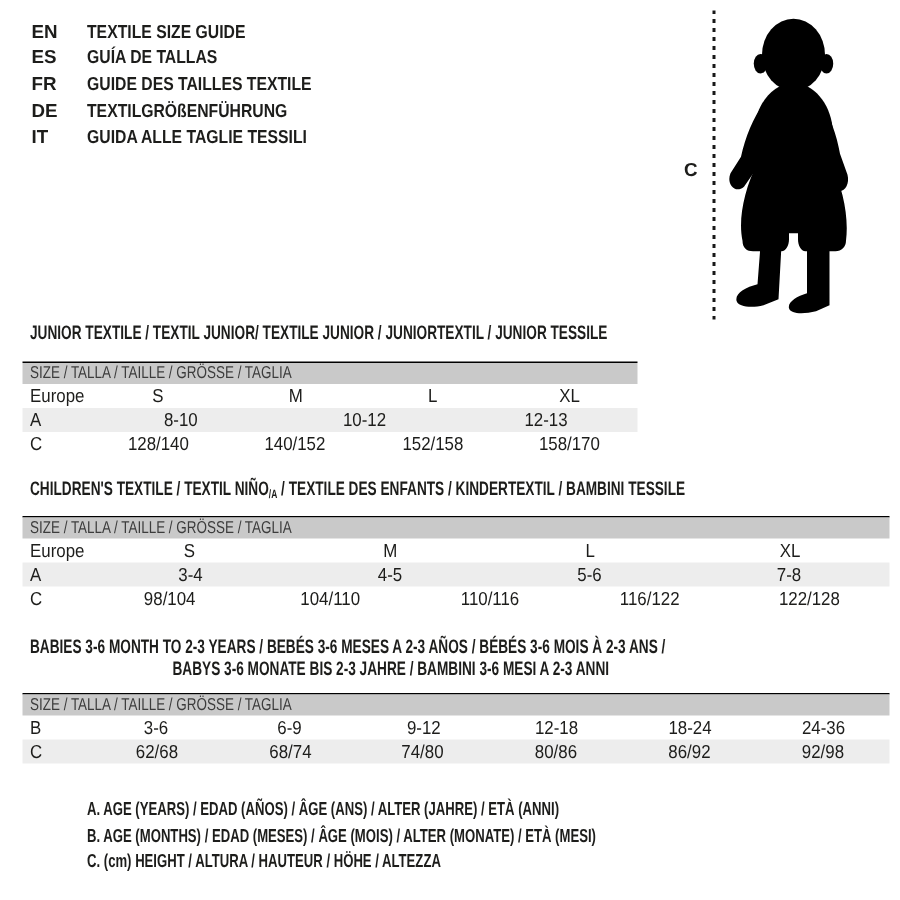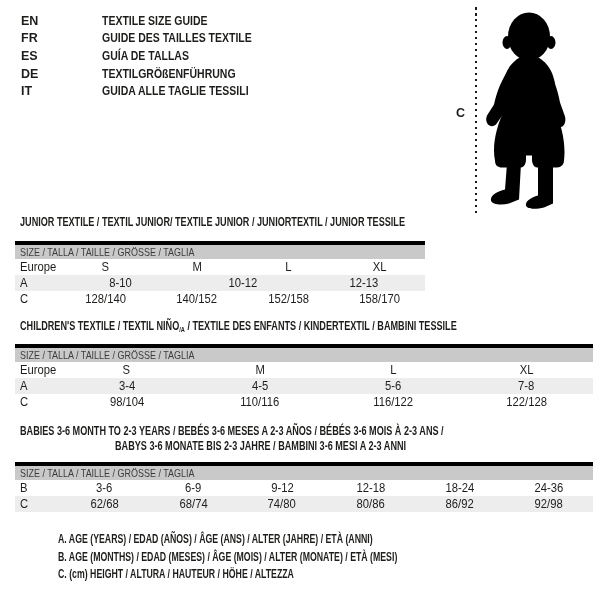--- a/index.html
+++ b/index.html
@@ -11,35 +11,35 @@
 
   
   .cnd-t{display:inline-block;transform:scaleX(0.70);transform-origin:0 50%;white-space:nowrap;}
   .cnd-h{display:inline-block;transform:scaleX(0.84);transform-origin:0 50%;white-space:nowrap;}
   .cnd-b{display:inline-block;transform:scaleX(0.78);transform-origin:0 50%;white-space:nowrap;}
   .cnd-c{display:inline-block;transform:scaleX(0.90);transform-origin:50% 50%;white-space:nowrap;}
   .lcell .cnd-c{transform-origin:0 50%;}
 
   
   #lang-header{left:21px;top:12px;}
-  .lang-row{display:flex;height:17.6px;align-items:center;font-weight:bold;font-size:12.5px;gap:44px;}
+  .lang-row{display:flex;height:17.6px;align-items:center;font-weight:bold;font-size:12.5px;}
   .lang-code{width:37px;flex:0 0 37px;}
 
   
   .dotted-line{left:475px;top:7px;width:2px;height:206px;
     background:repeating-linear-gradient(to bottom,#181818 0px,#181818 2.5px,transparent 2.5px,transparent 6px);}
   .fig-label{left:456px;top:106px;font-size:12.5px;font-weight:bold;}
   #toddler{left:479px;top:8px;}
 
   
   .sec-title{position:absolute;left:20px;margin:0;font-size:13px;font-weight:bold;line-height:15px;white-space:nowrap;text-align:center;}
   .sub{font-size:0.62em;vertical-align:-0.28em;}
 
   
-  .stable{position:absolute;left:15px;border-top:4px solid #000000;}
+  .stable{position:absolute;left:15px;border-top:1px solid #000000;}
   .size-bar{height:14px;line-height:14px;background:#c9c9c9;color:#3c3c3c;font-size:11.5px;padding-left:5px;}
   .trow{display:flex;height:16px;line-height:16px;font-size:12.5px;}
   .trow.alt{background:#ededed;}
   .lcell{width:45px;flex:0 0 45px;padding-left:5px;box-sizing:border-box;text-align:left;}
   .vcell{flex:1;text-align:center;}
 
   
   #legend{left:20px;top:531px;font-weight:bold;font-size:12.5px;margin-left:38px;}
   .legend-line{height:17.6px;line-height:17.6px;white-space:nowrap;}
 </style>
@@ -47,26 +47,26 @@
 <body>
 
 <div id="page">
 
   <div id="lang-header" class="abs">
       <div class="lang-row">
         <span class="lang-code">EN</span>
         <span class="cnd-h">TEXTILE SIZE GUIDE</span>
       </div>
       <div class="lang-row">
+        <span class="lang-code">ES</span>
+        <span class="cnd-h">GUÍA DE TALLAS</span>
+      </div>
+      <div class="lang-row">
         <span class="lang-code">FR</span>
         <span class="cnd-h">GUIDE DES TAILLES TEXTILE</span>
-      </div>
-      <div class="lang-row">
-        <span class="lang-code">ES</span>
-        <span class="cnd-h">GUÍA DE TALLAS</span>
       </div>
       <div class="lang-row">
         <span class="lang-code">DE</span>
         <span class="cnd-h">TEXTILGRÖßENFÜHRUNG</span>
       </div>
       <div class="lang-row">
         <span class="lang-code">IT</span>
         <span class="cnd-h">GUIDA ALLE TAGLIE TESSILI</span>
       </div>
     </div>
@@ -136,20 +136,21 @@
         <div class="trow alt">
           <span class="lcell"><span class="cnd-c">A</span></span>
           <span class="vcell"><span class="cnd-c">3-4</span></span>
           <span class="vcell"><span class="cnd-c">4-5</span></span>
           <span class="vcell"><span class="cnd-c">5-6</span></span>
           <span class="vcell"><span class="cnd-c">7-8</span></span>
         </div>
         <div class="trow">
           <span class="lcell"><span class="cnd-c">C</span></span>
           <span class="vcell"><span class="cnd-c">98/104</span></span>
+          <span class="vcell"><span class="cnd-c">104/110</span></span>
           <span class="vcell"><span class="cnd-c">110/116</span></span>
           <span class="vcell"><span class="cnd-c">116/122</span></span>
           <span class="vcell"><span class="cnd-c">122/128</span></span>
         </div>
       </div>
   </div>
 
   <h2 class="sec-title abs" style="top:423px">
     <span class="cnd-t">BABIES 3-6 MONTH TO 2-3 YEARS / BEBÉS 3-6 MESES A 2-3 AÑOS / BÉBÉS 3-6 MOIS À 2-3 ANS /</span><br>
     <span class="cnd-t">BABYS 3-6 MONATE BIS 2-3 JAHRE / BAMBINI 3-6 MESI A 2-3 ANNI</span>

